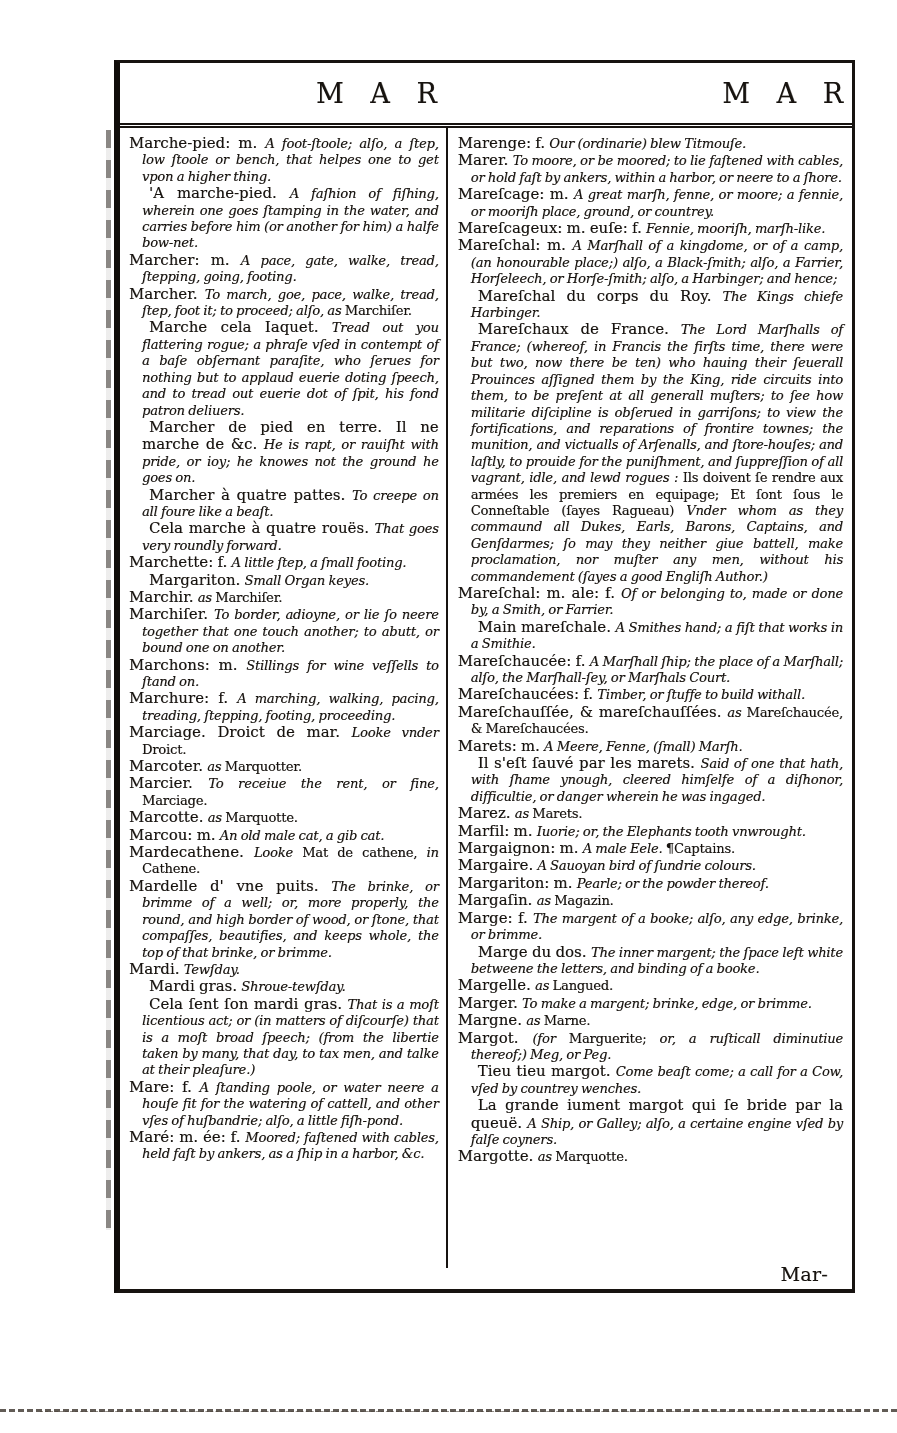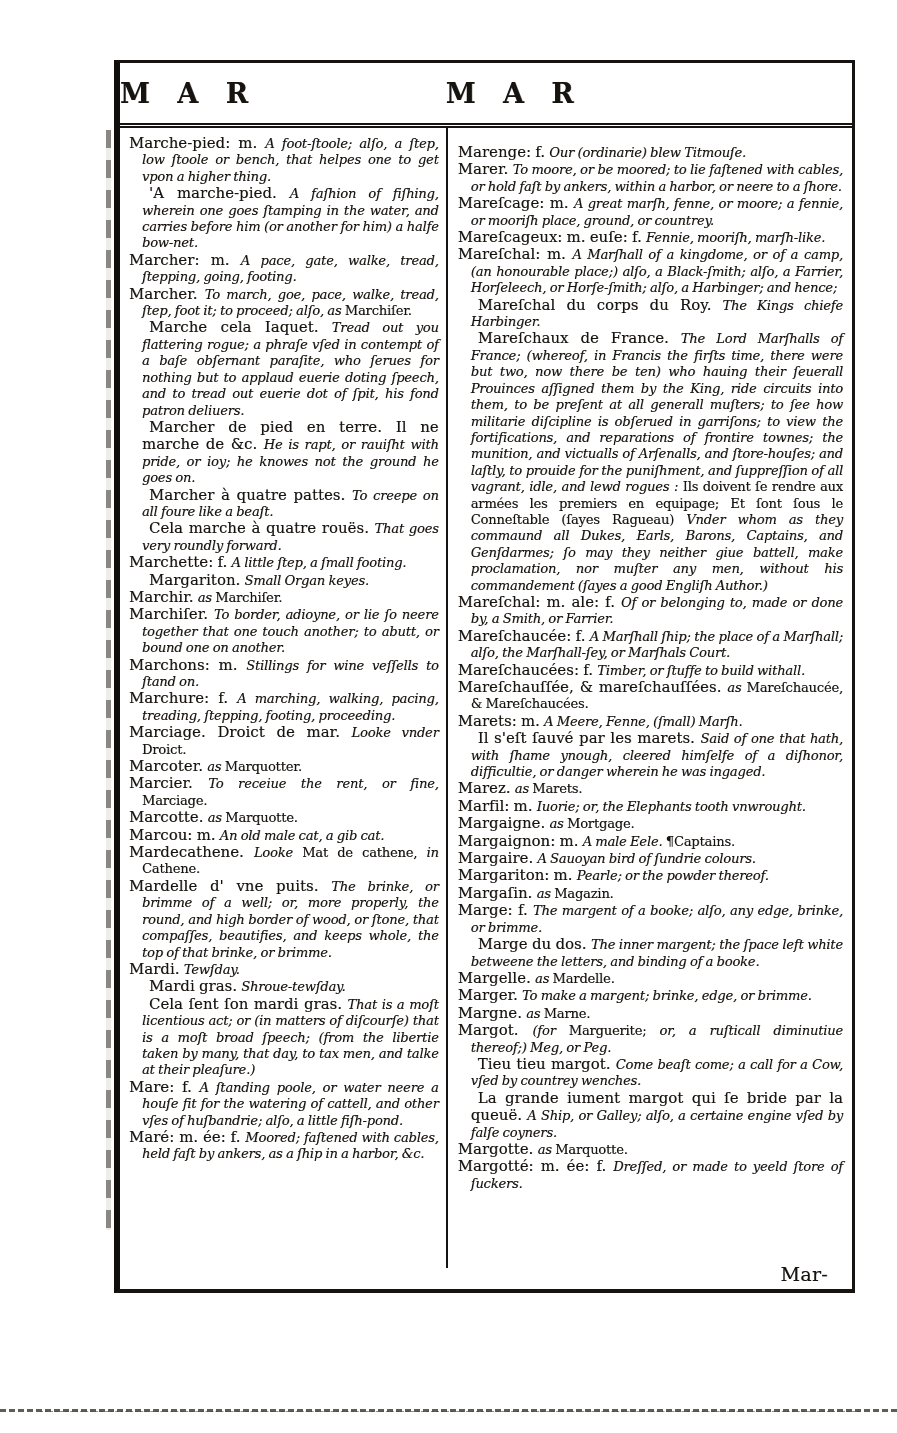--- a/index.html
+++ b/index.html
@@ -22,30 +22,30 @@
   .gutter-shadow{
     position:absolute;left:106px;top:130px;width:5px;height:1100px;
     background:repeating-linear-gradient(180deg,#2a241e 0 18px,rgba(42,36,30,.15) 18px 30px);
     opacity:.55;
   }
   .header-row{
     display:flex;align-items:center;height:60px;
     border-bottom:5px double #171310;
   }
   .header-title{
-    font-size:27px;font-weight:bold;letter-spacing:9px;
-    text-align:left;white-space:nowrap;
+    font-size:27px;font-weight:normal;letter-spacing:9px;
+    text-align:right;white-space:nowrap;
   }
   .ht-left{width:44.5%;}
   .ht-right{flex:1;}
   .cols{display:flex;height:1140px;justify-content:space-between;}
   .col{box-sizing:border-box;padding:7px 7px 0 9px;overflow:hidden;}
   .col-left{width:44.5%;}
   .divider{width:2px;background:#171310;}
-  .col-right{flex:1;padding-left:10px;padding-right:9px;margin-top:9px;}
+  .col-right{flex:1;padding-left:10px;padding-right:9px;}
   .entry{
     margin:0;font-size:13px;line-height:16.4px;
     letter-spacing:-0.15px;word-spacing:-0.6px;
     padding-left:13px;text-indent:-13px;
     text-align:justify;
   }
   .entry.sub{padding-left:13px;text-indent:7px;}
   .head{font-size:14.8px;letter-spacing:0.1px;}
   .it{font-style:italic;}
   .rm{font-style:normal;}
@@ -105,41 +105,40 @@
     <div class="divider"></div>
     <div class="col col-right" id="col-right">
         <p class="entry"><span class="head">Marenge: f. </span><span class="it">Our (ordinarie) blew Titmouſe.</span></p>
         <p class="entry"><span class="head">Marer. </span><span class="it">To moore, or be moored; to lie faſtened with cables, or hold faſt by ankers, within a harbor, or neere to a ſhore.</span></p>
         <p class="entry"><span class="head">Mareſcage: m. </span><span class="it">A great marſh, fenne, or moore; a fennie, or mooriſh place, ground, or countrey.</span></p>
         <p class="entry"><span class="head">Mareſcageux: m. euſe: f. </span><span class="it">Fennie, mooriſh, marſh-like.</span></p>
         <p class="entry"><span class="head">Mareſchal: m. </span><span class="it">A Marſhall of a kingdome, or of a camp, (an honourable place;) alſo, a Black-ſmith; alſo, a Farrier, Horſeleech, or Horſe-ſmith; alſo, a Harbinger; and hence;</span></p>
         <p class="entry sub"><span class="head">Mareſchal du corps du Roy. </span><span class="it">The Kings chiefe Harbinger.</span></p>
         <p class="entry sub"><span class="head">Mareſchaux de France. </span><span class="it">The Lord Marſhalls of France; (whereof, in Francis the firſts time, there were but two, now there be ten) who hauing their ſeuerall Prouinces aſſigned them by the King, ride circuits into them, to be preſent at all generall muſters; to ſee how militarie diſcipline is obſerued in garriſons; to view the fortifications, and reparations of frontire townes; the munition, and victualls of Arſenalls, and ſtore-houſes; and laſtly, to prouide for the puniſhment, and ſuppreſſion of all vagrant, idle, and lewd rogues : </span><span class="rm">Ils doivent ſe rendre aux armées les premiers en equipage; Et ſont ſous le Conneſtable (ſayes Ragueau) </span><span class="it">Vnder whom as they commaund all Dukes, Earls, Barons, Captains, and Genſdarmes; ſo may they neither giue battell, make proclamation, nor muſter any men, without his commandement (ſayes a good Engliſh Author.)</span></p>
         <p class="entry"><span class="head">Mareſchal: m. ale: f. </span><span class="it">Of or belonging to, made or done by, a Smith, or Farrier.</span></p>
+        <p class="entry sub"><span class="head">Main mareſchale. </span><span class="it">A Smithes hand; a fiſt that works in a Smithie.</span></p>
         <p class="entry"><span class="head">Mareſchaucée: f. </span><span class="it">A Marſhall ſhip; the place of a Marſhall; alſo, the Marſhall-ſey, or Marſhals Court.</span></p>
         <p class="entry"><span class="head">Mareſchaucées: f. </span><span class="it">Timber, or ſtuffe to build withall.</span></p>
         <p class="entry"><span class="head">Mareſchauſſée, &amp; mareſchauſſées. </span><span class="it">as </span><span class="rm">Mareſchaucée, &amp; Mareſchaucées.</span></p>
         <p class="entry"><span class="head">Marets: m. </span><span class="it">A Meere, Fenne, (ſmall) Marſh.</span></p>
         <p class="entry sub"><span class="head">Il s'eſt ſauvé par les marets. </span><span class="it">Said of one that hath, with ſhame ynough, cleered himſelfe of a diſhonor, difficultie, or danger wherein he was ingaged.</span></p>
         <p class="entry"><span class="head">Marez. </span><span class="it">as </span><span class="rm">Marets.</span></p>
         <p class="entry"><span class="head">Marfil: m. </span><span class="it">Iuorie; or, the Elephants tooth vnwrought.</span></p>
-        <p class="entry"><span class="head">Margaigne. </span><span class="it">as </span><span class="rm">Mortgage.</span></p>
         <p class="entry"><span class="head">Margaignon: m. </span><span class="it">A male Eele. </span><span class="rm">¶Captains.</span></p>
         <p class="entry"><span class="head">Margaire. </span><span class="it">A Sauoyan bird of ſundrie colours.</span></p>
         <p class="entry"><span class="head">Margariton: m. </span><span class="it">Pearle; or the powder thereof.</span></p>
         <p class="entry"><span class="head">Margaſin. </span><span class="it">as </span><span class="rm">Magazin.</span></p>
         <p class="entry"><span class="head">Marge: f. </span><span class="it">The margent of a booke; alſo, any edge, brinke, or brimme.</span></p>
         <p class="entry sub"><span class="head">Marge du dos. </span><span class="it">The inner margent; the ſpace left white betweene the letters, and binding of a booke.</span></p>
-        <p class="entry"><span class="head">Margelle. </span><span class="it">as </span><span class="rm">Mardelle.</span></p>
+        <p class="entry"><span class="head">Margelle. </span><span class="it">as </span><span class="rm">Langued.</span></p>
         <p class="entry"><span class="head">Marger. </span><span class="it">To make a margent; brinke, edge, or brimme.</span></p>
         <p class="entry"><span class="head">Margne. </span><span class="it">as </span><span class="rm">Marne.</span></p>
         <p class="entry"><span class="head">Margot. </span><span class="it">(for </span><span class="rm">Marguerite; </span><span class="it">or, a ruſticall diminutiue thereof;) Meg, or Peg.</span></p>
         <p class="entry sub"><span class="head">Tieu tieu margot. </span><span class="it">Come beaſt come; a call for a Cow, vſed by countrey wenches.</span></p>
         <p class="entry sub"><span class="head">La grande iument margot qui ſe bride par la queuë. </span><span class="it">A Ship, or Galley; alſo, a certaine engine vſed by falſe coyners.</span></p>
         <p class="entry"><span class="head">Margotte. </span><span class="it">as </span><span class="rm">Marquotte.</span></p>
-        <p class="entry"><span class="head">Margotté: m. ée: f. </span><span class="it">Dreſſed, or made to yeeld ſtore of ſuckers.</span></p>
       </div>
   </div>
   <div class="catchword">Mar-</div>
 </div>
 
 <div class="bottom-dashed"></div>
 <div class="bottom-dashed2"></div>
 
 </body></html>

